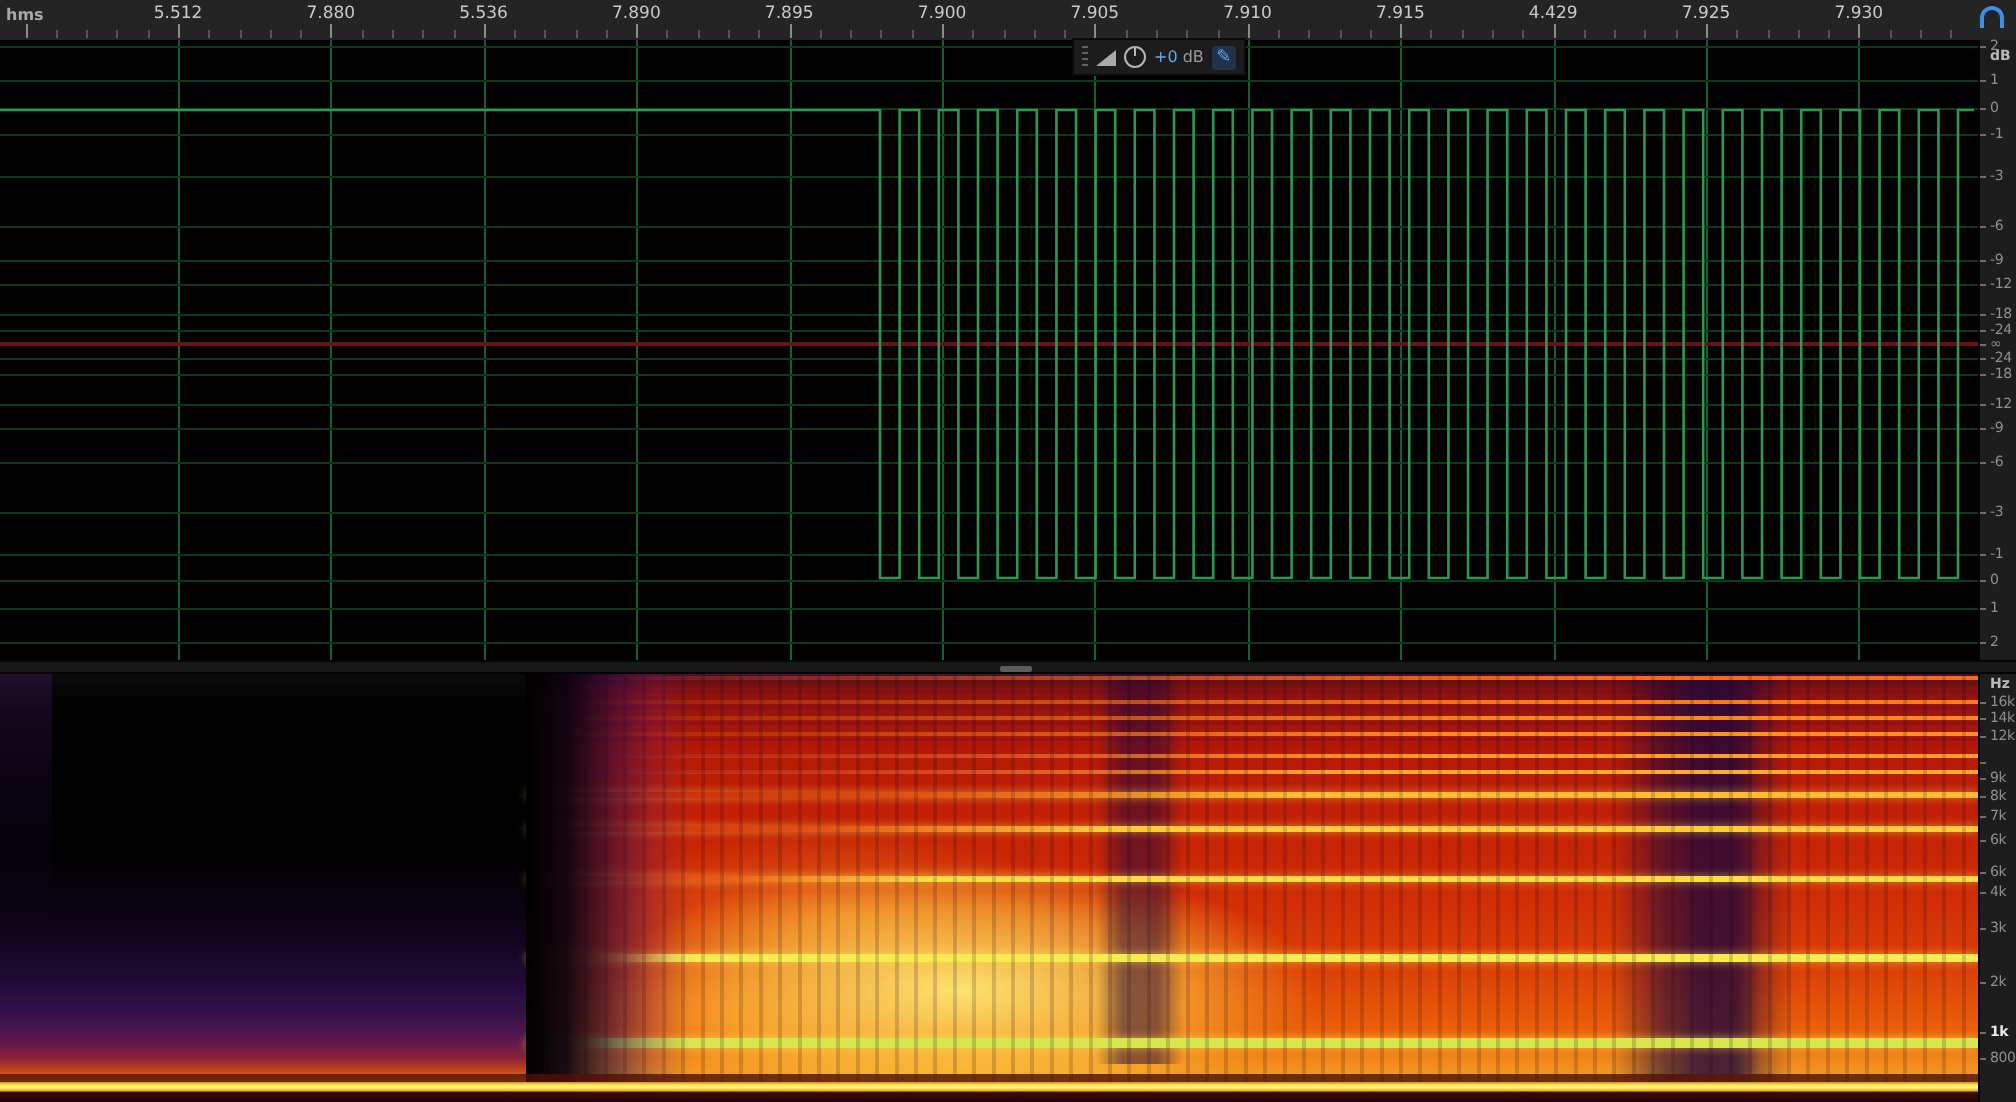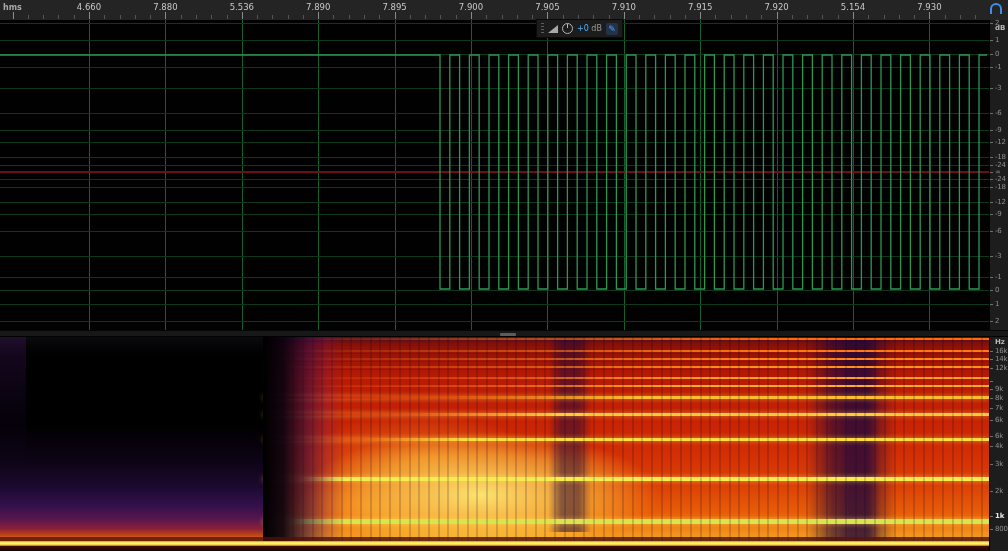--- a/index.html
+++ b/index.html
@@ -141,31 +141,31 @@
       <div class="tick-minor" style="left: 837.72px;"></div>
       <div class="tick-major" style="left: 853px;"></div>
       <div class="tick-minor" style="left: 868.28px;"></div>
       <div class="tick-minor" style="left: 883.56px;"></div>
       <div class="tick-minor" style="left: 898.84px;"></div>
       <div class="tick-minor" style="left: 914.12px;"></div>
       <div class="tick-major" style="left: 929.4px;"></div>
       <div class="tick-minor" style="left: 944.68px;"></div>
       <div class="tick-minor" style="left: 959.96px;"></div>
       <div class="tick-minor" style="left: 975.24px;"></div>
-      <div class="ruler-label" style="left: 69px;">4.660</div>
+      <div class="ruler-label" style="left: 69px;">5.512</div>
       <div class="ruler-label" style="left: 145.4px;">7.880</div>
       <div class="ruler-label" style="left: 221.8px;">5.536</div>
       <div class="ruler-label" style="left: 298.2px;">7.890</div>
       <div class="ruler-label" style="left: 374.6px;">7.895</div>
       <div class="ruler-label" style="left: 451px;">7.900</div>
       <div class="ruler-label" style="left: 527.4px;">7.905</div>
       <div class="ruler-label" style="left: 603.8px;">7.910</div>
       <div class="ruler-label" style="left: 680.2px;">7.915</div>
-      <div class="ruler-label" style="left: 756.6px;">7.920</div>
-      <div class="ruler-label" style="left: 833px;">5.154</div>
+      <div class="ruler-label" style="left: 756.6px;">4.429</div>
+      <div class="ruler-label" style="left: 833px;">7.925</div>
       <div class="ruler-label" style="left: 909.4px;">7.930</div>
     </div>
   <div id="magnet"></div>
 
   <div id="hud">
     <div id="hud-grip"></div>
     <div id="fade-ic"></div>
     <div id="knob-ic">
         <span></span>
       </div>

